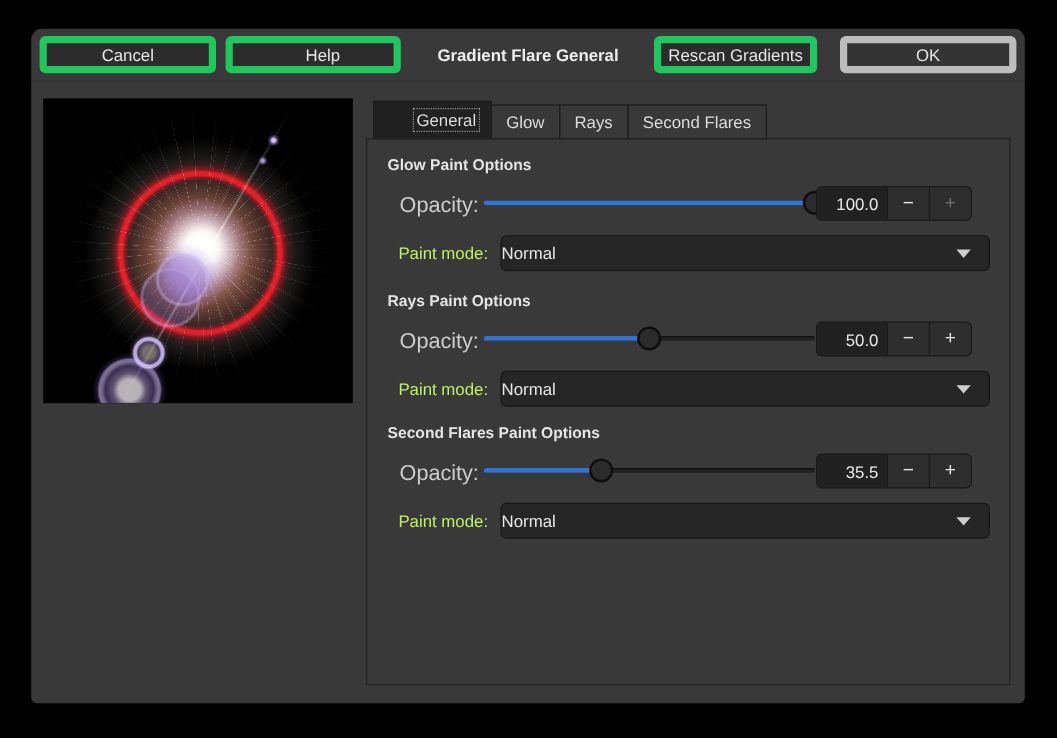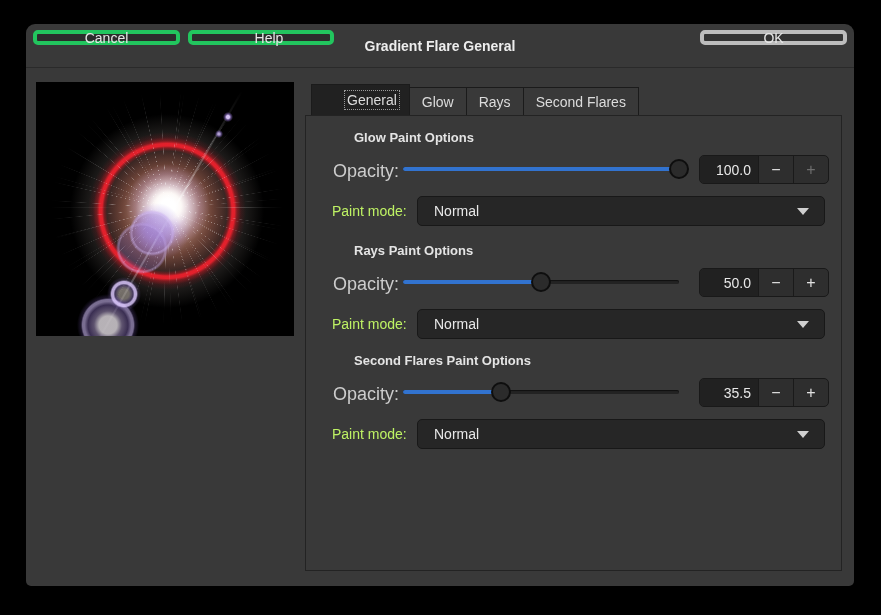--- a/index.html
+++ b/index.html
@@ -4,21 +4,21 @@
 <style>
   html,body{margin:0;padding:0;background:#000;}
   .window{position:relative;width:881px;height:615px;background:#000;overflow:hidden;
     font-family:"Liberation Sans", sans-serif;}
   .dialog{position:absolute;left:26px;top:24px;width:828px;height:562px;background:#393939;
     border-radius:9px 9px 5px 5px;}
 
   
   .header{position:absolute;top:0;left:0;right:0;height:43px;border-bottom:1px solid #2a2a2a;
     border-radius:9px 9px 0 0;}
-  .btn{position:absolute;top:6px;height:15px;background:#2c2c2c;border:4px solid #22c55e;
+  .btn{position:absolute;top:6px;height:31px;background:#2c2c2c;border:6px solid #22c55e;
     border-radius:5px;color:#e6e6e6;font-size:14px;display:flex;align-items:center;
     justify-content:center;box-sizing:border-box;cursor:default;}
   .btn-cancel{left:7px;width:147px;}
   .btn-help{left:162px;width:146px;padding-left:16px;}
   .btn-rescan{left:519px;width:136px;}
   .btn-ok{left:674px;width:147px;background:#343434;border-color:#bdbdbd;}
   .title{position:absolute;top:0;left:314px;width:200px;height:43px;display:flex;
     align-items:center;justify-content:center;font-weight:bold;font-size:14px;color:#ededed;}
 
   
@@ -53,58 +53,59 @@
   .tab{height:29px;padding:0 9px;display:flex;align-items:center;font-size:14px;color:#dcdcdc;
     background:#393939;border:1px solid #1b1b1b;margin-right:-1px;box-sizing:border-box;}
   .tab.active{height:32px;background:#212121;padding-left:32px;}
   .tab .focus-rect{border:1px dotted transparent;padding:1px 2px;}
   .tab.active .focus-rect{border-color:#9a9a9a;}
   .panel{position:absolute;left:279px;top:91px;width:537px;height:456px;
     border:1px solid #232323;box-sizing:border-box;}
 
   .section{position:absolute;left:0;right:0;height:100px;}
   .section-1{top:14px;} .section-2{top:127px;} .section-3{top:237px;}
-  .section-heading{position:absolute;left:17px;top:0;font-size:13px;font-weight:bold;color:#e4e4e4;margin-left:31px;}
+  .section-heading{position:absolute;left:17px;top:0;font-size:13px;font-weight:bold;color:#e4e4e4;}
   .opacity-label{position:absolute;left:27px;top:31px;font-size:18px;color:#cccccc;}
   .pm-label{position:absolute;left:26px;top:73px;font-size:14px;color:#bef264;}
 
   .slider{position:absolute;left:97px;top:29px;width:276px;height:20px;cursor:default;}
   .slider .track{position:absolute;left:0;right:0;top:8px;height:4px;background:#232323;
     border-radius:2px;box-shadow:inset 0 1px 1px rgba(0,0,0,.55);}
   .slider .fill{position:absolute;left:0;top:8px;height:4px;background:#3273cf;border-radius:2px;
     width:calc(var(--pct) * 1%);}
   .slider .handle{position:absolute;top:0;width:20px;height:20px;border-radius:50%;
     background:#2b2b2b;border:2px solid #0e0e0e;box-sizing:border-box;
     left:calc(var(--pct) * 1% - 10px);}
 
-  .spinner{position:absolute;left:393px;top:25px;width:130px;height:29px;background:#2e2e2e;
+  .spinner{position:absolute;left:374px;top:25px;width:130px;height:29px;background:#2e2e2e;
     border:1px solid #191919;border-radius:5px;display:flex;box-sizing:border-box;overflow:hidden;}
   .spin-value{width:58px;background:#212121;color:#e8e8e8;font-size:14px;display:flex;
     align-items:center;justify-content:flex-end;padding-right:7px;box-sizing:border-box;}
   .spin-btn{flex:1;display:flex;align-items:center;justify-content:center;color:#e2e2e2;
     font-size:16px;border-left:1px solid #1a1a1a;cursor:default;}
   .spin-btn.disabled{color:#6e6e6e;}
 
   .dropdown{position:absolute;left:111px;top:66px;width:408px;height:30px;background:#262626;
     border:1px solid #181818;border-radius:5px;display:flex;align-items:center;
     box-sizing:border-box;color:#e8e8e8;font-size:14px;cursor:default;}
-  .dd-text{padding-left:16px;flex:1;}
+  .dd-text{padding-left:0;flex:1;}
   .dd-arrow{width:0;height:0;border-left:6px solid transparent;border-right:6px solid transparent;
     border-top:7px solid #cfcfcf;margin-right:15px;}
 </style>
 </head>
 <body>
 
 <div class="window">
   <div class="dialog">
 
     <div class="header">
       <div class="btn btn-cancel">Cancel</div>
       <div class="btn btn-help">Help</div>
       <div class="title">Gradient Flare General</div>
+      <div class="btn btn-rescan">Rescan Gradients</div>
       <div class="btn btn-ok">OK</div>
     </div>
 
     <div class="preview">
       <div class="flare-layer flare-glow"></div>
       <div class="flare-layer flare-rays"></div>
       <div class="flare-streak"></div>
       <div class="flare-layer flare-secondary"></div>
     </div>
 

